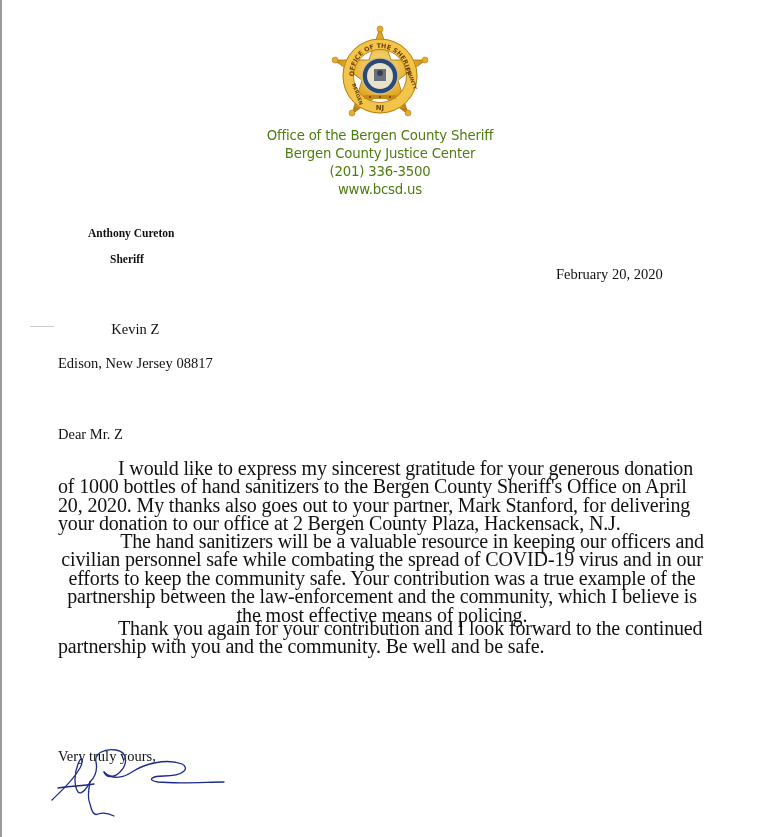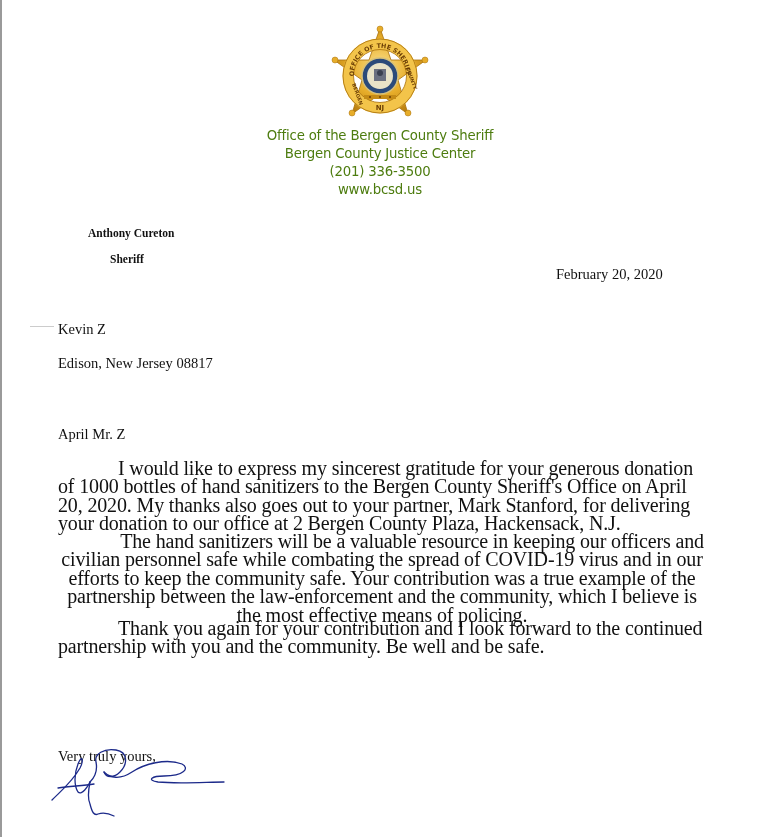--- a/index.html
+++ b/index.html
@@ -15,21 +15,21 @@
       letter-spacing: -0.2px;
     }
     .letterhead div { white-space: nowrap; }
     .sheriff-name {
       position: absolute; left: 88px; top: 226px; font-weight: bold; font-size: 11.5px; line-height: 14px;
     }
     .sheriff-title {
       position: absolute; left: 110px; top: 252px; font-weight: bold; font-size: 11.5px; line-height: 14px;
     }
     .date { position: absolute; left: 556px; top: 266px; font-size: 14.5px; }
-    .recipient { position: absolute; left: 58px; top: 320px; font-size: 14.5px; line-height: 19px; }
+    .recipient { position: absolute; left: 58px; top: 320px; font-size: 14.5px; line-height: 19px; text-align: center; }
     .recipient .gap { height: 15px; }
     .salutation { position: absolute; left: 58px; top: 426px; font-size: 14.5px; }
     .body-para {
       position: absolute; left: 58px; width: 648px; font-size: 20px; line-height: 18.4px;
       text-indent: 60px; text-align: left; letter-spacing: -0.15px;
     }
     .p1 { top: 459px; }
     .p2 { top: 532px; text-align: center; }
     .p3 { top: 619px; }
     .closing { position: absolute; left: 58px; top: 724px; font-size: 14.5px; margin-top: 24px; }
@@ -91,21 +91,21 @@
 
 <div class="date">February 20, 2020</div>
 
 <div class="shadow-line"></div>
 <div class="recipient">
   <div>Kevin Z</div>
   <div class="gap"></div>
   <div>Edison, New Jersey 08817</div>
 </div>
 
-<div class="salutation">April Mr. Z</div>
+<div class="salutation">Dear Mr. Z</div>
 
 <div class="body-para p1">I would like to express my sincerest gratitude for your generous donation of 1000 bottles of hand sanitizers to the Bergen County Sheriff's Office on April 20, 2020.  My thanks also goes out to your partner, Mark Stanford, for delivering your donation to our office at 2 Bergen County Plaza, Hackensack, N.J.</div>
 <div class="body-para p2">The hand sanitizers will be a valuable resource in keeping our officers and civilian personnel safe while combating the spread of COVID-19 virus and in our efforts to keep the community safe.  Your contribution was a true example of the partnership between the law-enforcement and the community, which I believe is the most effective means of policing.</div>
 <div class="body-para p3">Thank you again for your contribution and I look forward to the continued partnership with you and the community.  Be well and be safe.</div>
 
 <div class="closing">Very truly yours,</div>
 
 <svg class="signature" viewBox="0 0 180 75">
   <g fill="none" stroke="#1c2a8a" stroke-width="1.3" stroke-linecap="round" stroke-linejoin="round">
     <path d="M4 58 C 14 48, 24 40, 32 26 C 36 18, 34 12, 30 22 C 26 32, 26 44, 30 50 C 34 54, 40 44, 42 40"></path>

